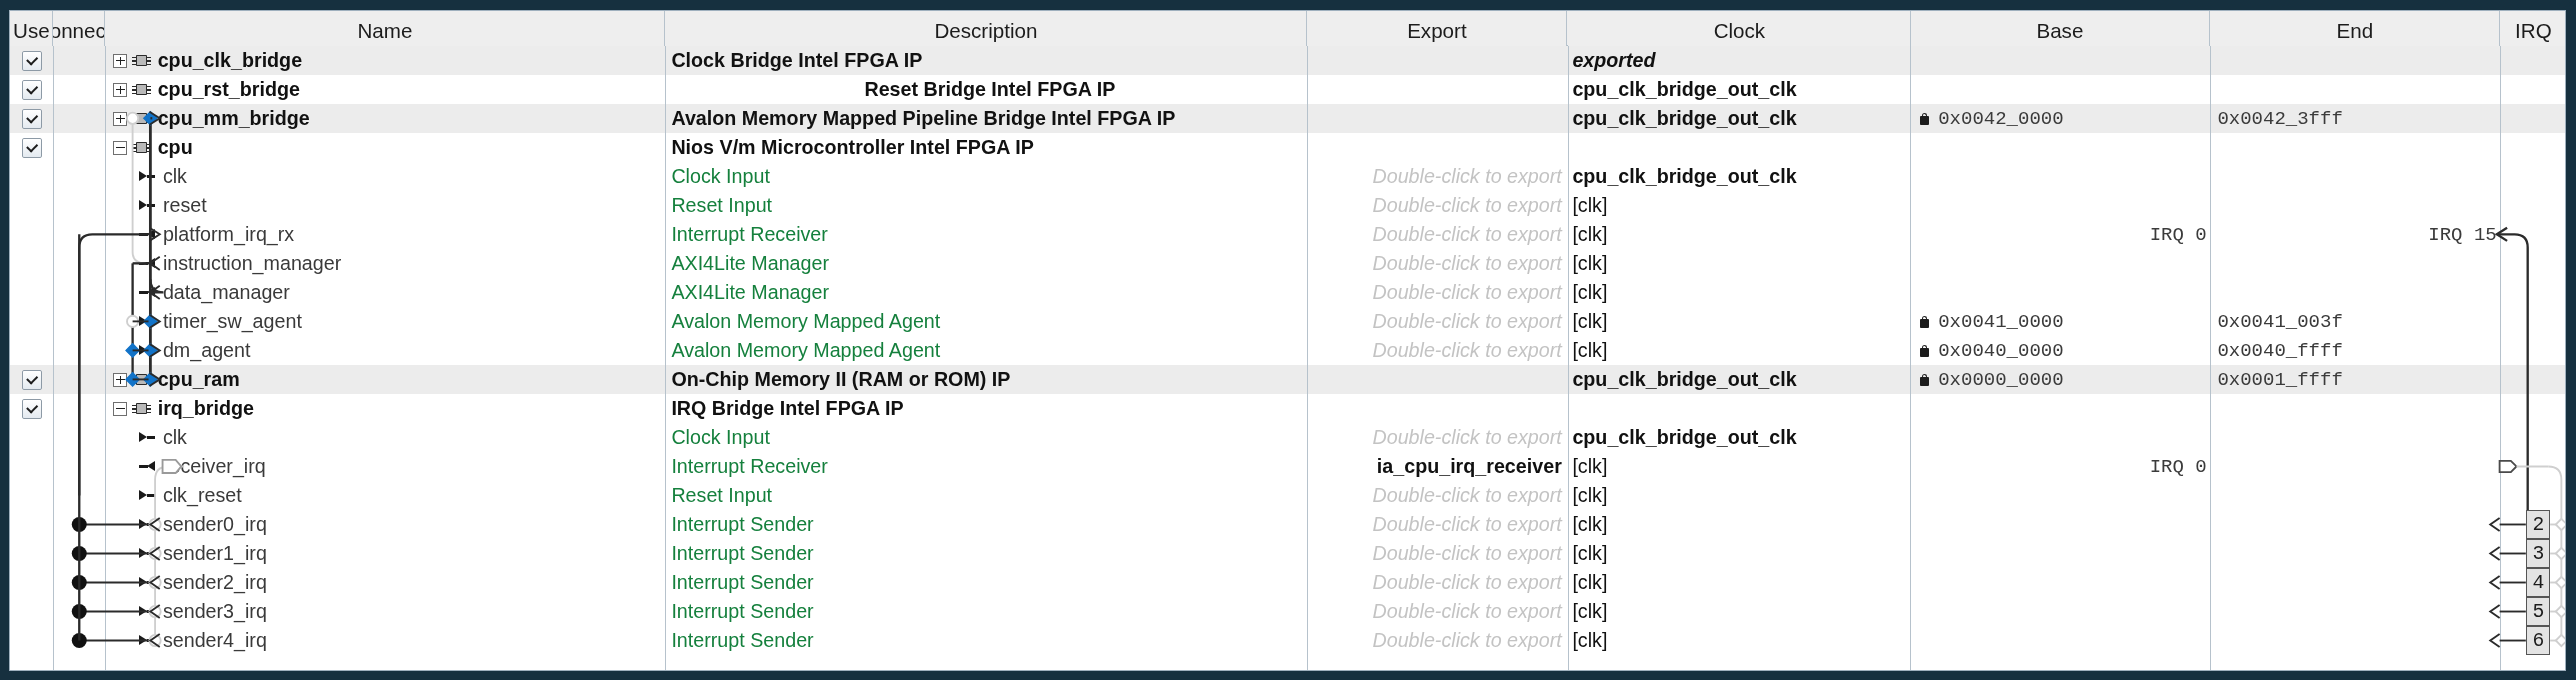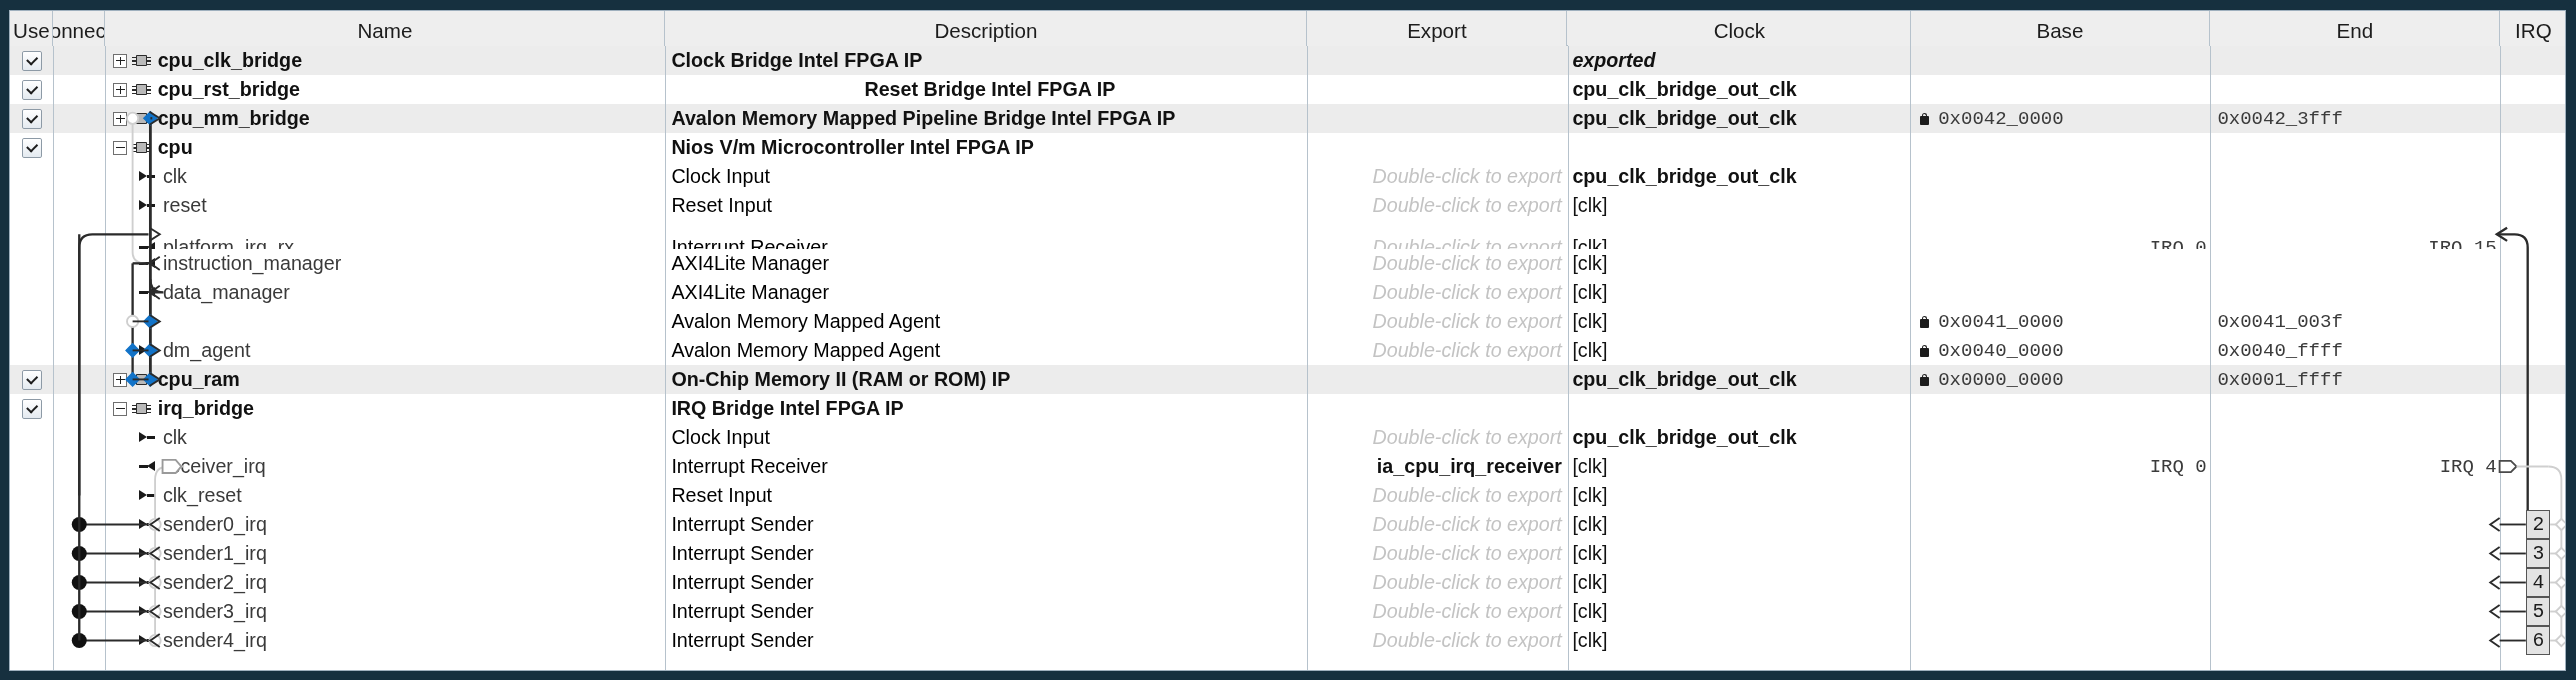--- a/index.html
+++ b/index.html
@@ -114,21 +114,21 @@
   .port { width: 16px; height: 11.2px; position: relative; flex:0 0 auto; margin-right: 7.5px;}
   .port .pbar { position:absolute; top:3.7px; width:16px; height:2.8px; background:#1a1a1a; }
   .port .ptri { position:absolute; top:0px; width:0; height:0; }
   .port.out .ptri { left:0px; border-top:5.6px solid transparent; border-bottom:5.6px solid transparent; border-left:8.4px solid #1a1a1a;}
   .port.out .pbar { left:7.5px; width:8.4px; }
   .port.in .ptri { right:0px; border-top:5.6px solid transparent; border-bottom:5.6px solid transparent; border-right:8.4px solid #1a1a1a;}
   .port.in .pbar { left:0px; width:8.4px; }
 
   .name-txt { font-size: 19.7px; color: #3a3a3a; }
   .name-txt.bold { font-weight: bold; color:#111; }
-  .desc { font-size: 19.7px; color:#000000; }
+  .desc { font-size: 19.7px; color:#15803d; }
   .desc.bold { font-weight: bold; color:#111; }
   .exportcell { justify-content: flex-end; padding-right: 5.6px; }
   .export-hint { font-style: italic; color:#c3c3c3; font-size:19.7px; }
   .export-val { font-weight: bold; color:#111; font-size:19.7px; }
   .clock-val { font-size:19.7px; color:#111; }
   .clock-val.bold { font-weight:bold; }
   .mono { font-family: "Liberation Mono", monospace; font-size:19px; color:#3b3b3b; }
   .lock {
     width: 8.4px; height: 12px; position: relative; flex:0 0 auto; margin-right: 9.4px;
   }
@@ -327,21 +327,21 @@
           <div class="cell exportcell" style="left: 1297px; width: 260px;">
             <span class="export-hint">Double-click to export</span>
           </div>
           <div class="cell" style="left: 1562px; width: 338px;">
             <span class="clock-val">[clk]</span>
           </div>
           <div class="cell" style="left: 1910px; width: 290px;"></div>
           <div class="cell" style="left: 2207px; width: 283px;"></div>
           <div class="cell" style="left: 2490px; width: 66px;"></div>
         </div>
-        <div class="row plain" style="top: 187px;">
+        <div class="row plain" style="top: 174px;">
           <div class="cell" style="left: 0px; width: 43px; justify-content: center;"></div>
           <div class="cell" style="left: 43px; width: 52px;"></div>
           <div class="cell" style="left: 129px; width: 526px;">
             <span class="port in">
               <span class="ptri"></span>
               <span class="pbar"></span>
             </span>
             <span class="name-txt">platform_irq_rx</span>
           </div>
           <div class="cell" style="left: 661px; width: 637px;">
@@ -403,20 +403,27 @@
           <div class="cell" style="left: 1562px; width: 338px;">
             <span class="clock-val">[clk]</span>
           </div>
           <div class="cell" style="left: 1910px; width: 290px;"></div>
           <div class="cell" style="left: 2207px; width: 283px;"></div>
           <div class="cell" style="left: 2490px; width: 66px;"></div>
         </div>
         <div class="row plain" style="top: 261px;">
           <div class="cell" style="left: 0px; width: 43px; justify-content: center;"></div>
           <div class="cell" style="left: 43px; width: 52px;"></div>
+          <div class="cell" style="left: 129px; width: 526px;">
+            <span class="port out">
+              <span class="ptri"></span>
+              <span class="pbar"></span>
+            </span>
+            <span class="name-txt">timer_sw_agent</span>
+          </div>
           <div class="cell" style="left: 661px; width: 637px;">
             <span class="desc">Avalon Memory Mapped Agent</span>
           </div>
           <div class="cell exportcell" style="left: 1297px; width: 260px;">
             <span class="export-hint">Double-click to export</span>
           </div>
           <div class="cell" style="left: 1562px; width: 338px;">
             <span class="clock-val">[clk]</span>
           </div>
           <div class="cell" style="left: 1910px; width: 290px;">
@@ -563,23 +570,20 @@
             <span class="desc">Interrupt Receiver</span>
           </div>
           <div class="cell exportcell" style="left: 1297px; width: 260px;">
             <span class="export-val">ia_cpu_irq_receiver</span>
           </div>
           <div class="cell" style="left: 1562px; width: 338px;">
             <span class="clock-val">[clk]</span>
           </div>
           <div class="cell" style="left: 1910px; width: 290px;">
             <span class="irqnum" style="margin-left: auto; padding-right: 3.7px;">IRQ 0</span>
-          </div>
-          <div class="cell" style="left: 2207px; width: 283px;">
-            <span class="irqnum" style="margin-left: auto; padding-right: 3.7px;">IRQ 4</span>
           </div>
           <div class="cell" style="left: 2490px; width: 66px;"></div>
         </div>
         <div class="row plain" style="top: 435px;">
           <div class="cell" style="left: 0px; width: 43px; justify-content: center;"></div>
           <div class="cell" style="left: 43px; width: 52px;"></div>
           <div class="cell" style="left: 129px; width: 526px;">
             <span class="port out">
               <span class="ptri"></span>
               <span class="pbar"></span>

